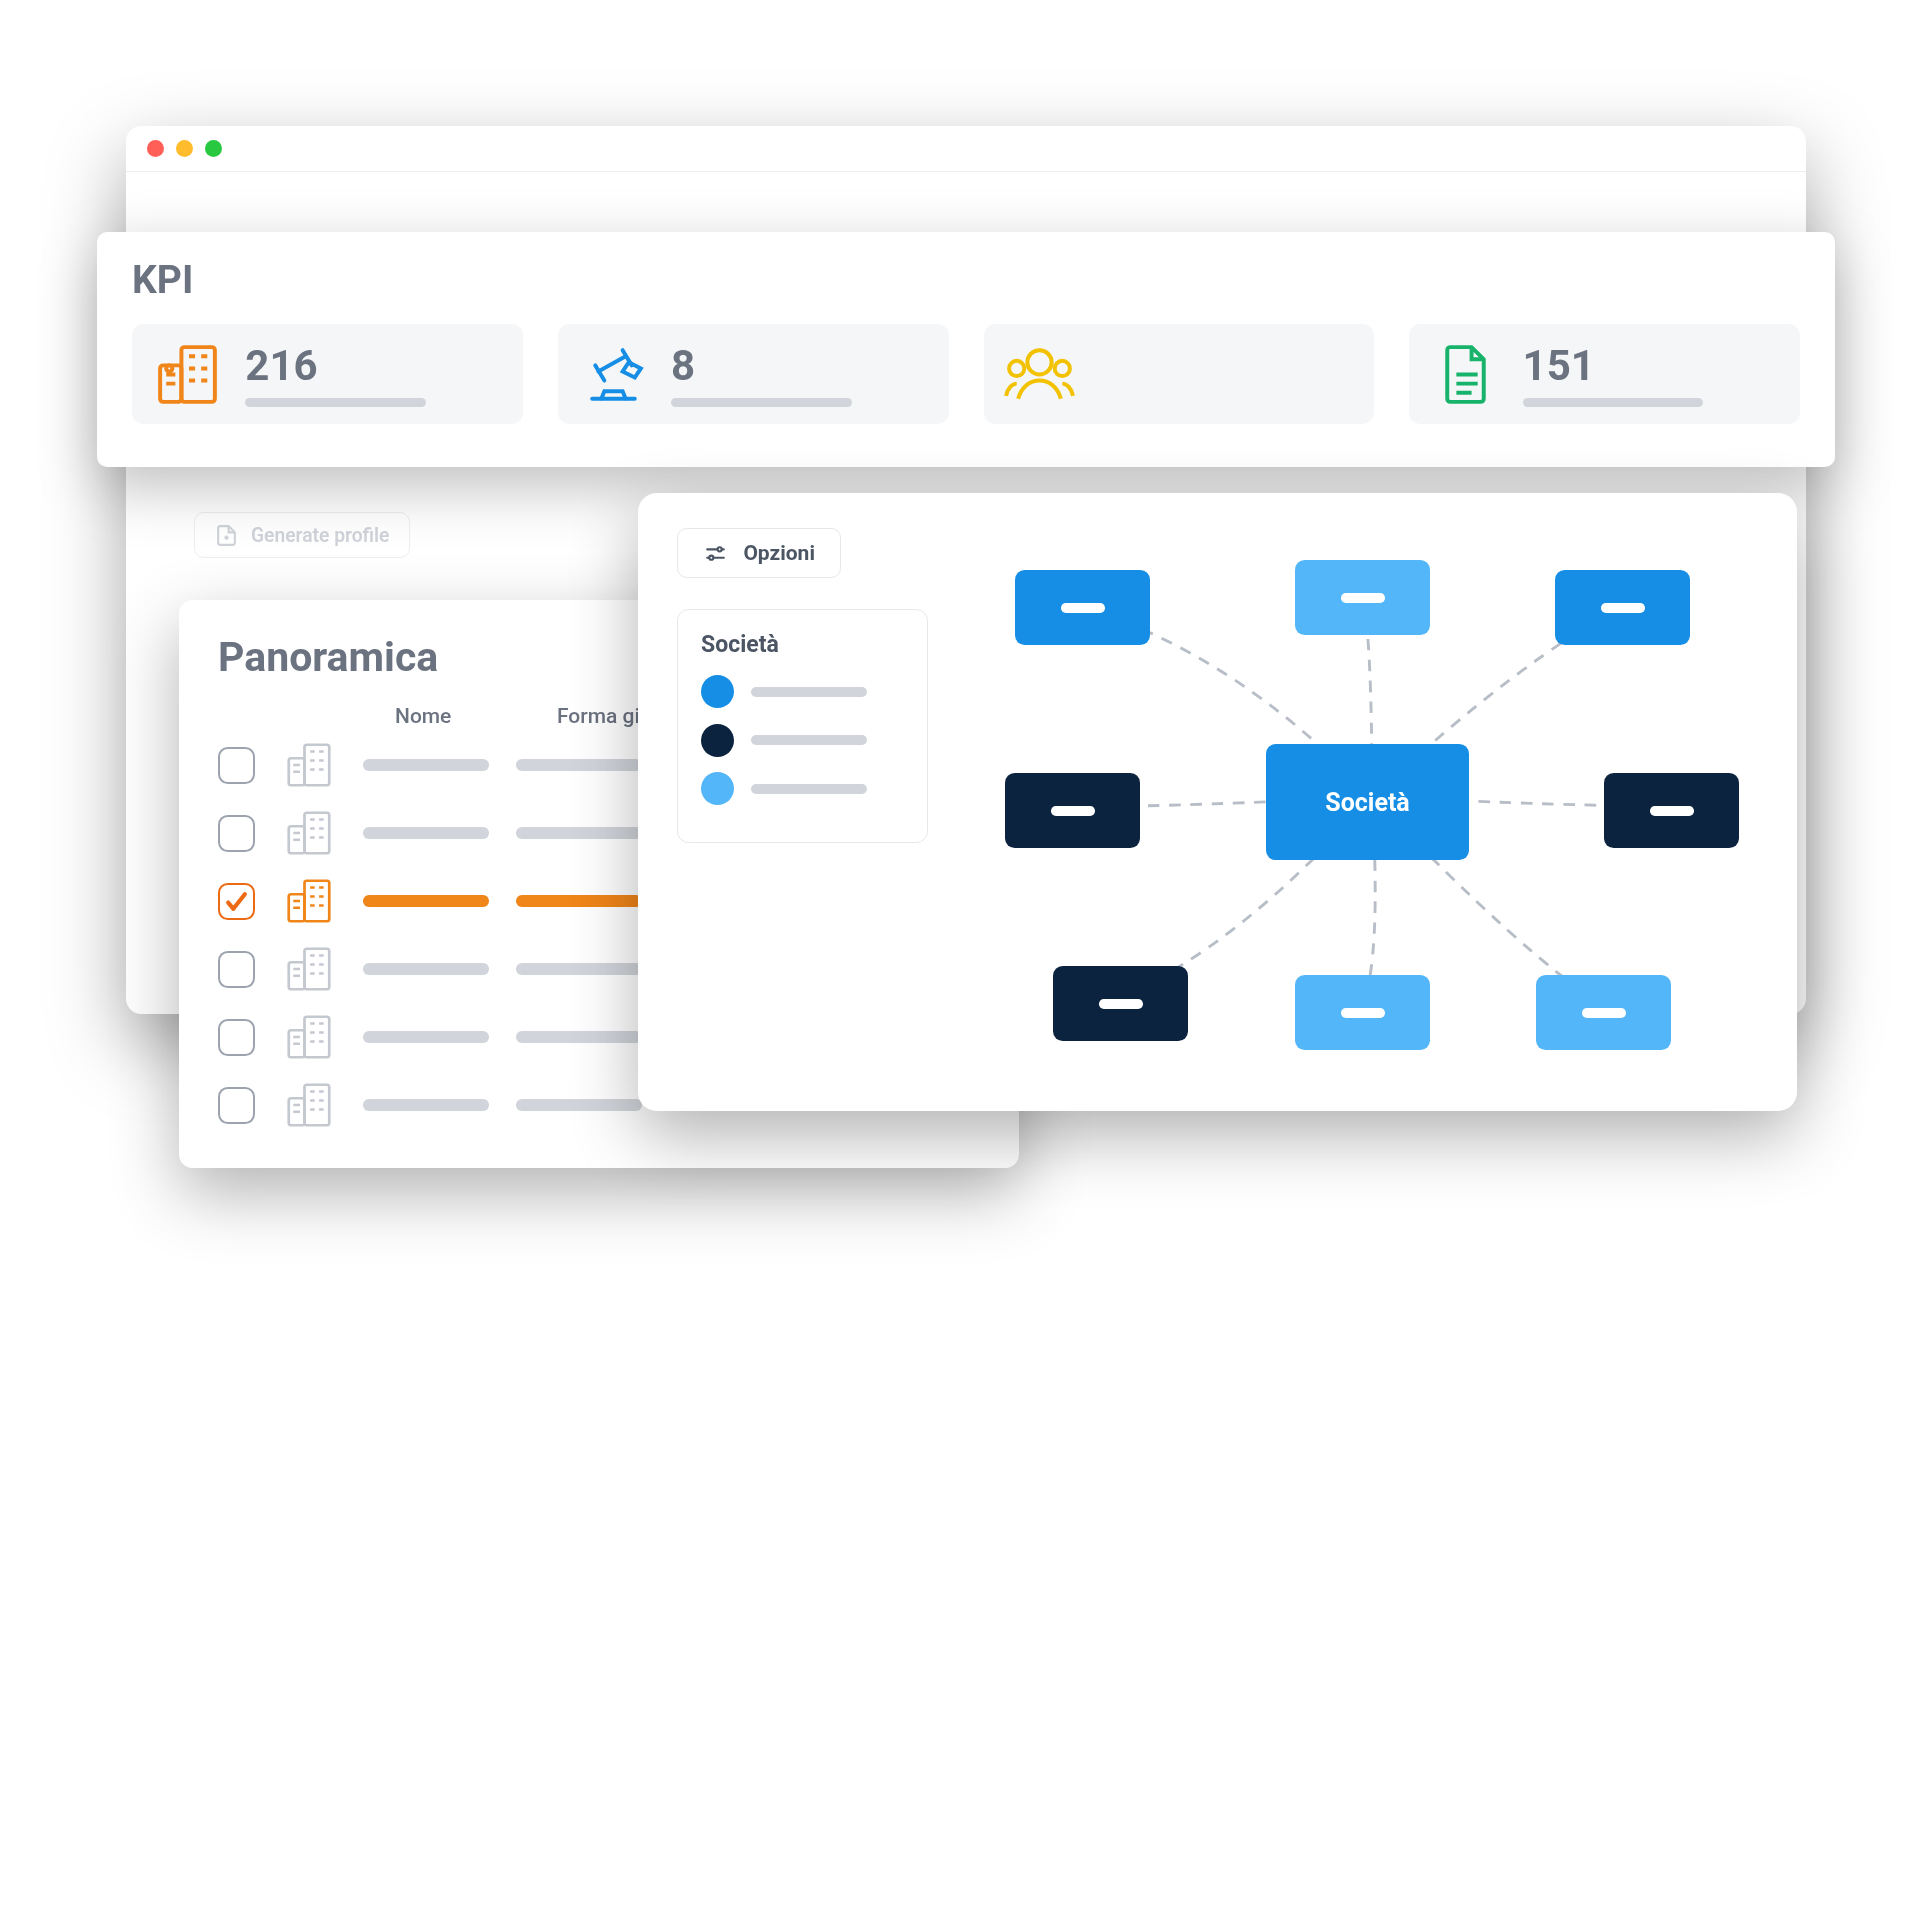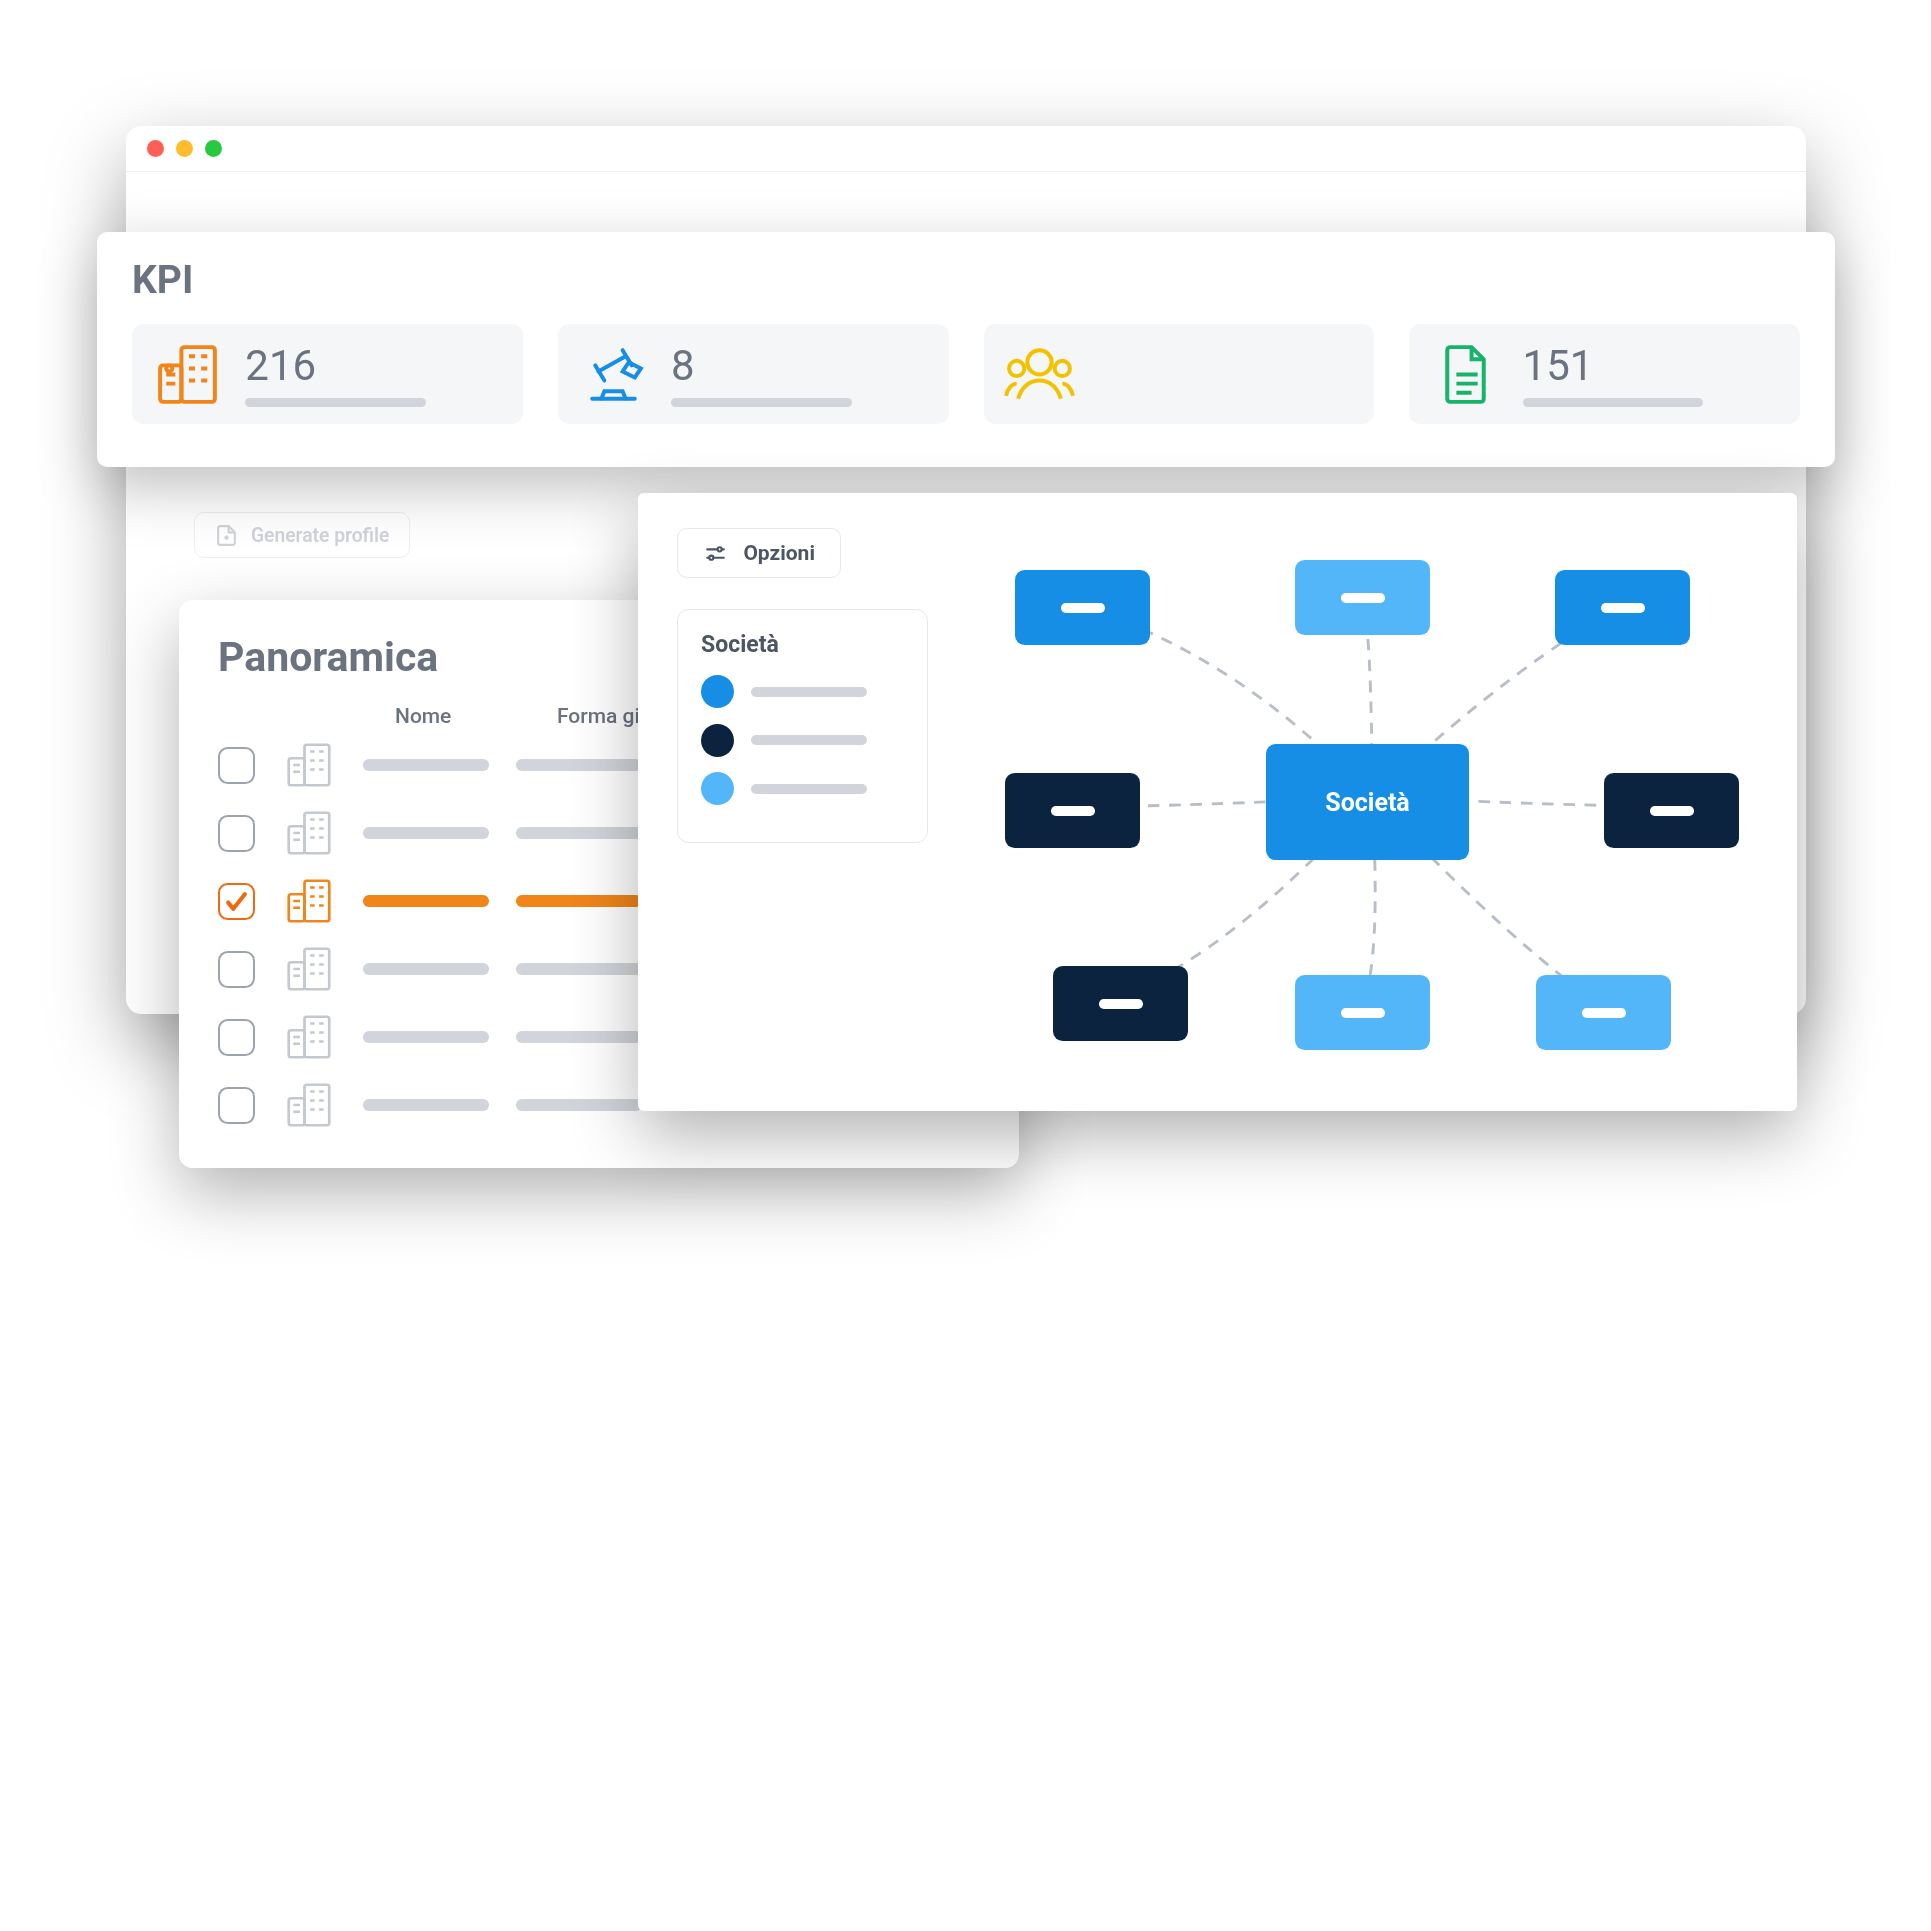--- a/index.html
+++ b/index.html
@@ -61,21 +61,21 @@
   flex: 1;
   background: #f5f6f8;
   border-radius: 11.6px;
   padding: 13.5px 19.3px;
   display: flex;
   align-items: center;
   gap: 21px;
 }
 .kpi-icon { width: 73px; height: 73px; display:flex; align-items:center; justify-content:center; }
 .kpi-body { flex: 1; }
-.kpi-number { font-size: 42px; font-weight: 400; color: #6b7280; }
+.kpi-number { font-size: 42px; font-weight: 700; color: #6b7280; }
 .kpi-bar { height: 9.7px; width: 70%; background: #d1d5db; border-radius: 5.8px; margin-top: 7.7px; }
 
 .gen-btn {
   position: absolute;
   left: 68px;
   top: 386px;
   display: flex;
   align-items: center;
   gap: 11.6px;
   border: 1.9px solid #eceef1;
@@ -135,21 +135,21 @@
 .bar-cell.on { background: #f08519; }
 
 
 .diagram {
   position: absolute;
   left: 512px;
   top: 367px;
   width: 1159px;
   height: 618px;
   background: #fff;
-  border-radius: 6px;
+  border-radius: 19px;
   box-shadow: 0 25px 68px rgba(0,0,0,0.3);
 }
 .opts-btn {
   position: absolute;
   left: 39px; top: 35px;
   display: flex; align-items: center; gap: 15.4px;
   border: 1.9px solid #e5e7eb; border-radius: 9.7px;
   padding: 11.6px 25px;
   font-size: 21px; font-weight: 700; color: #4b5563;
 }

